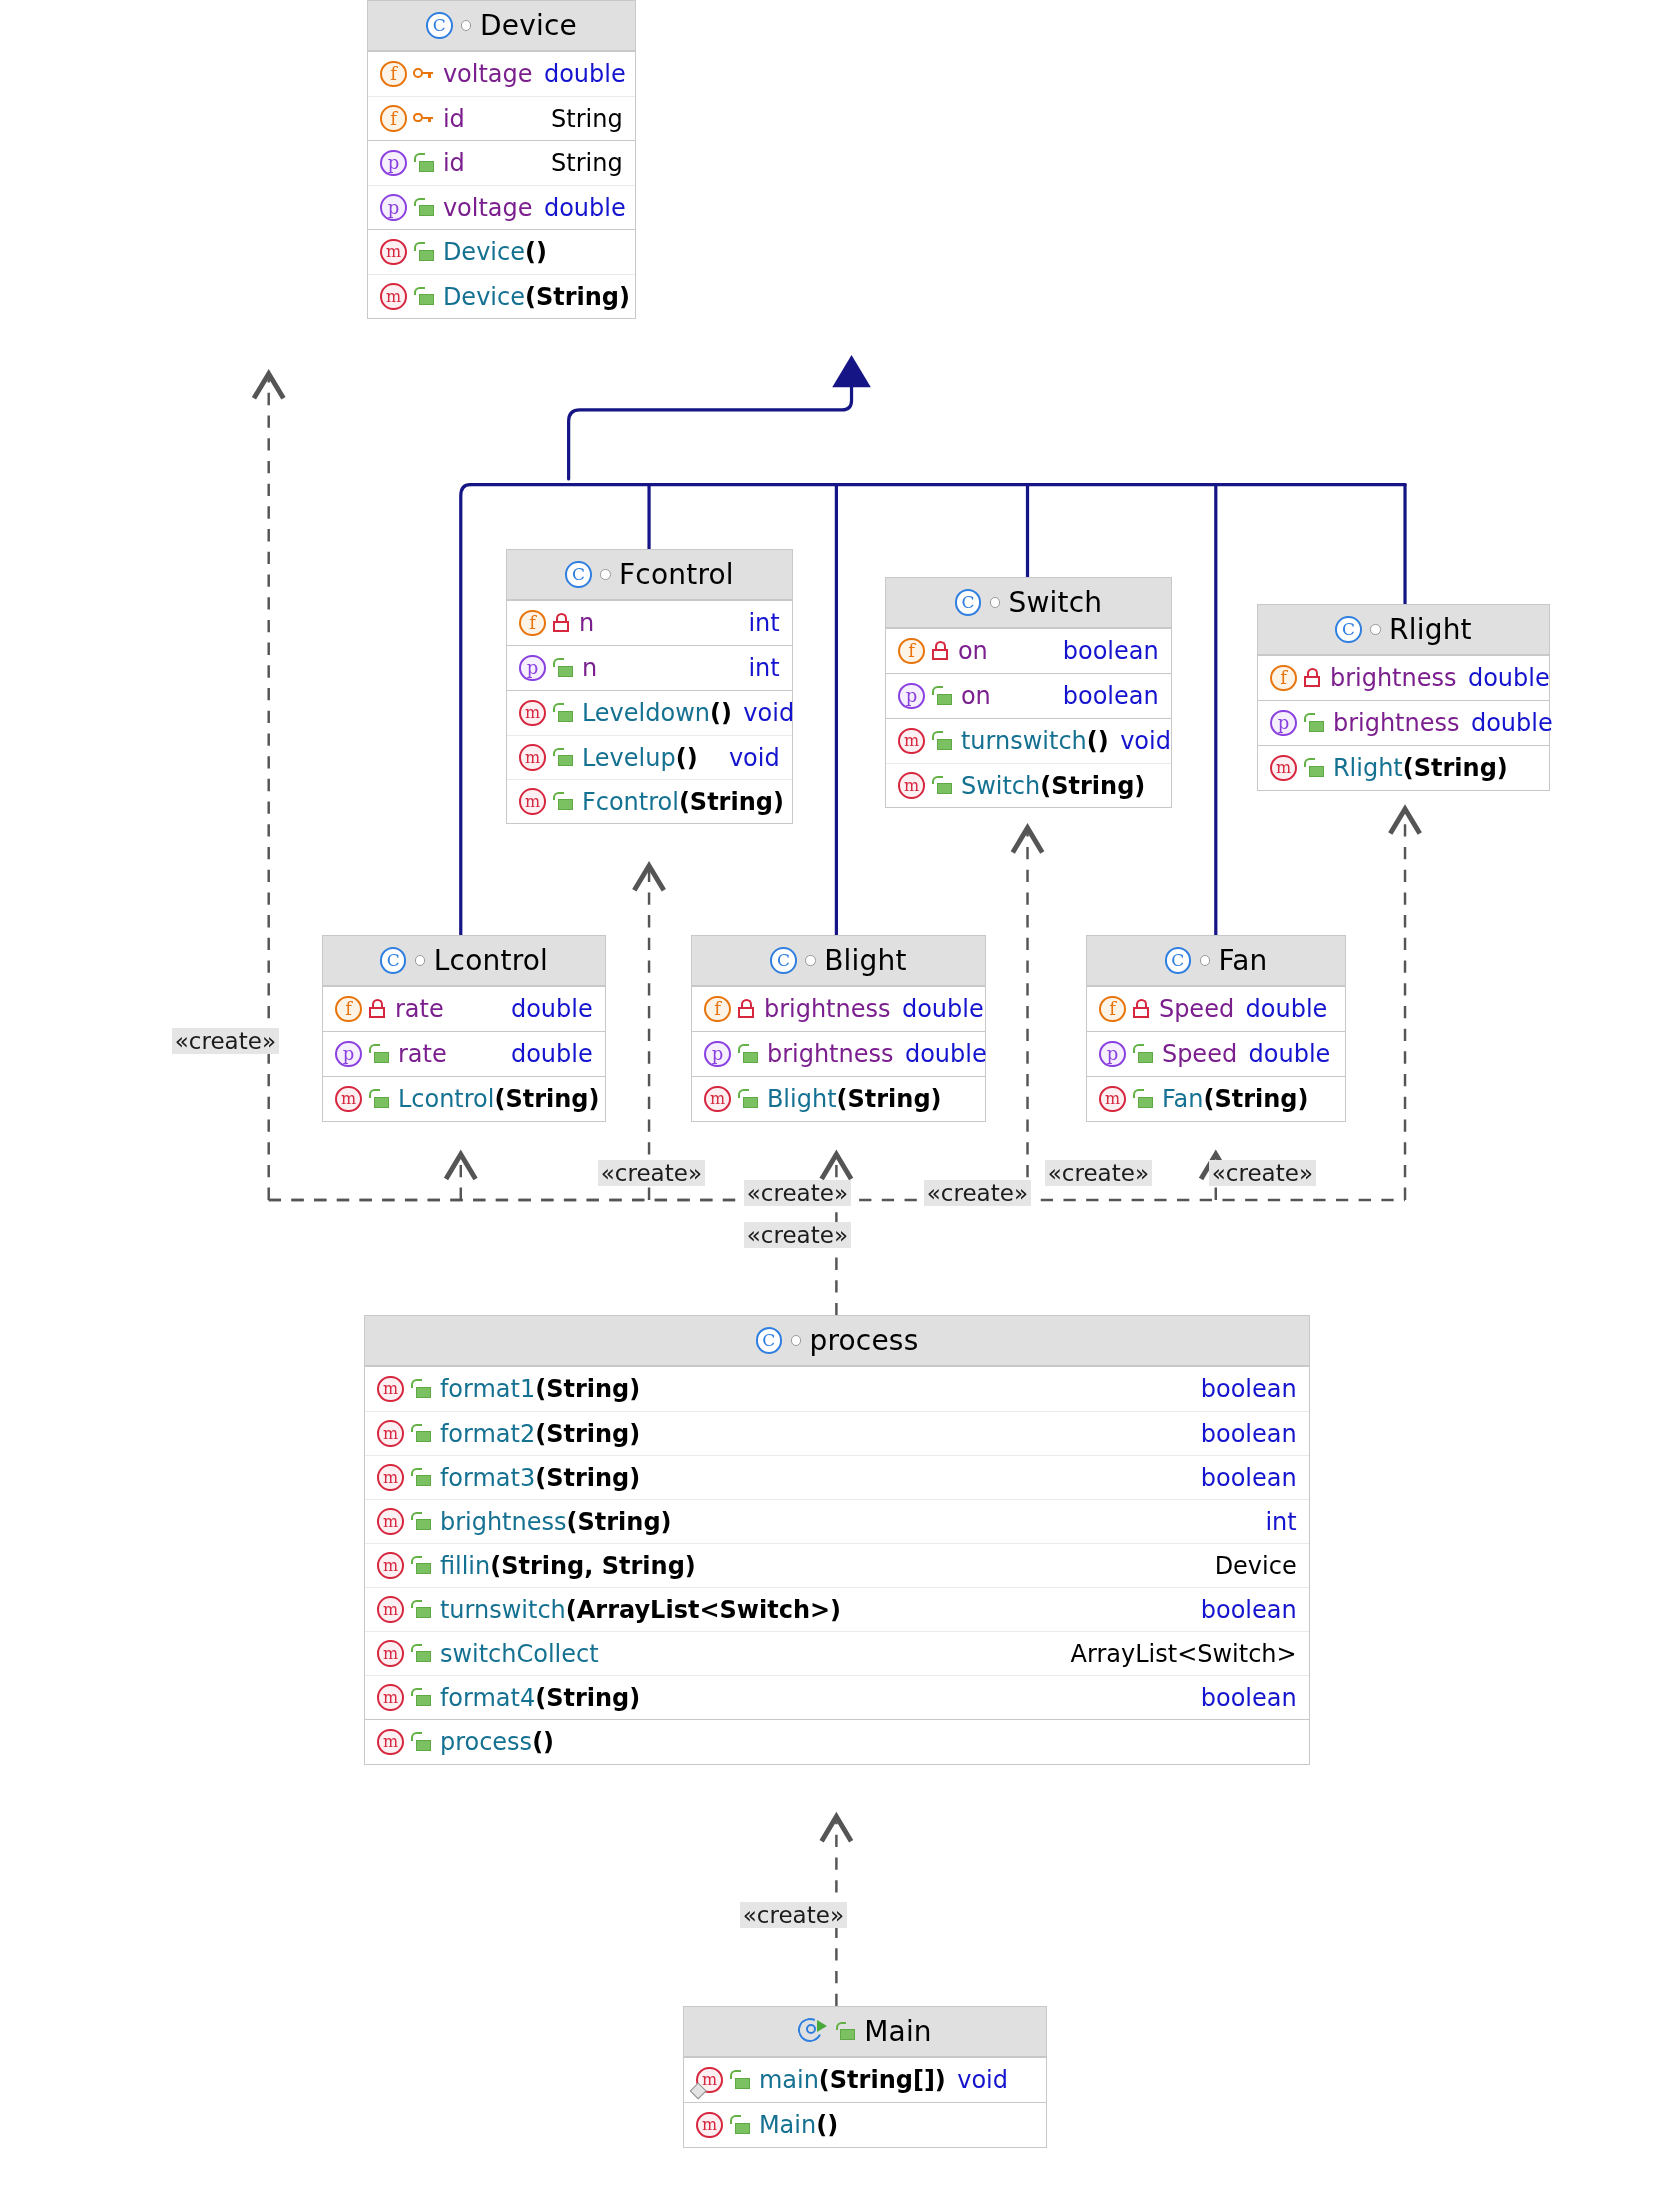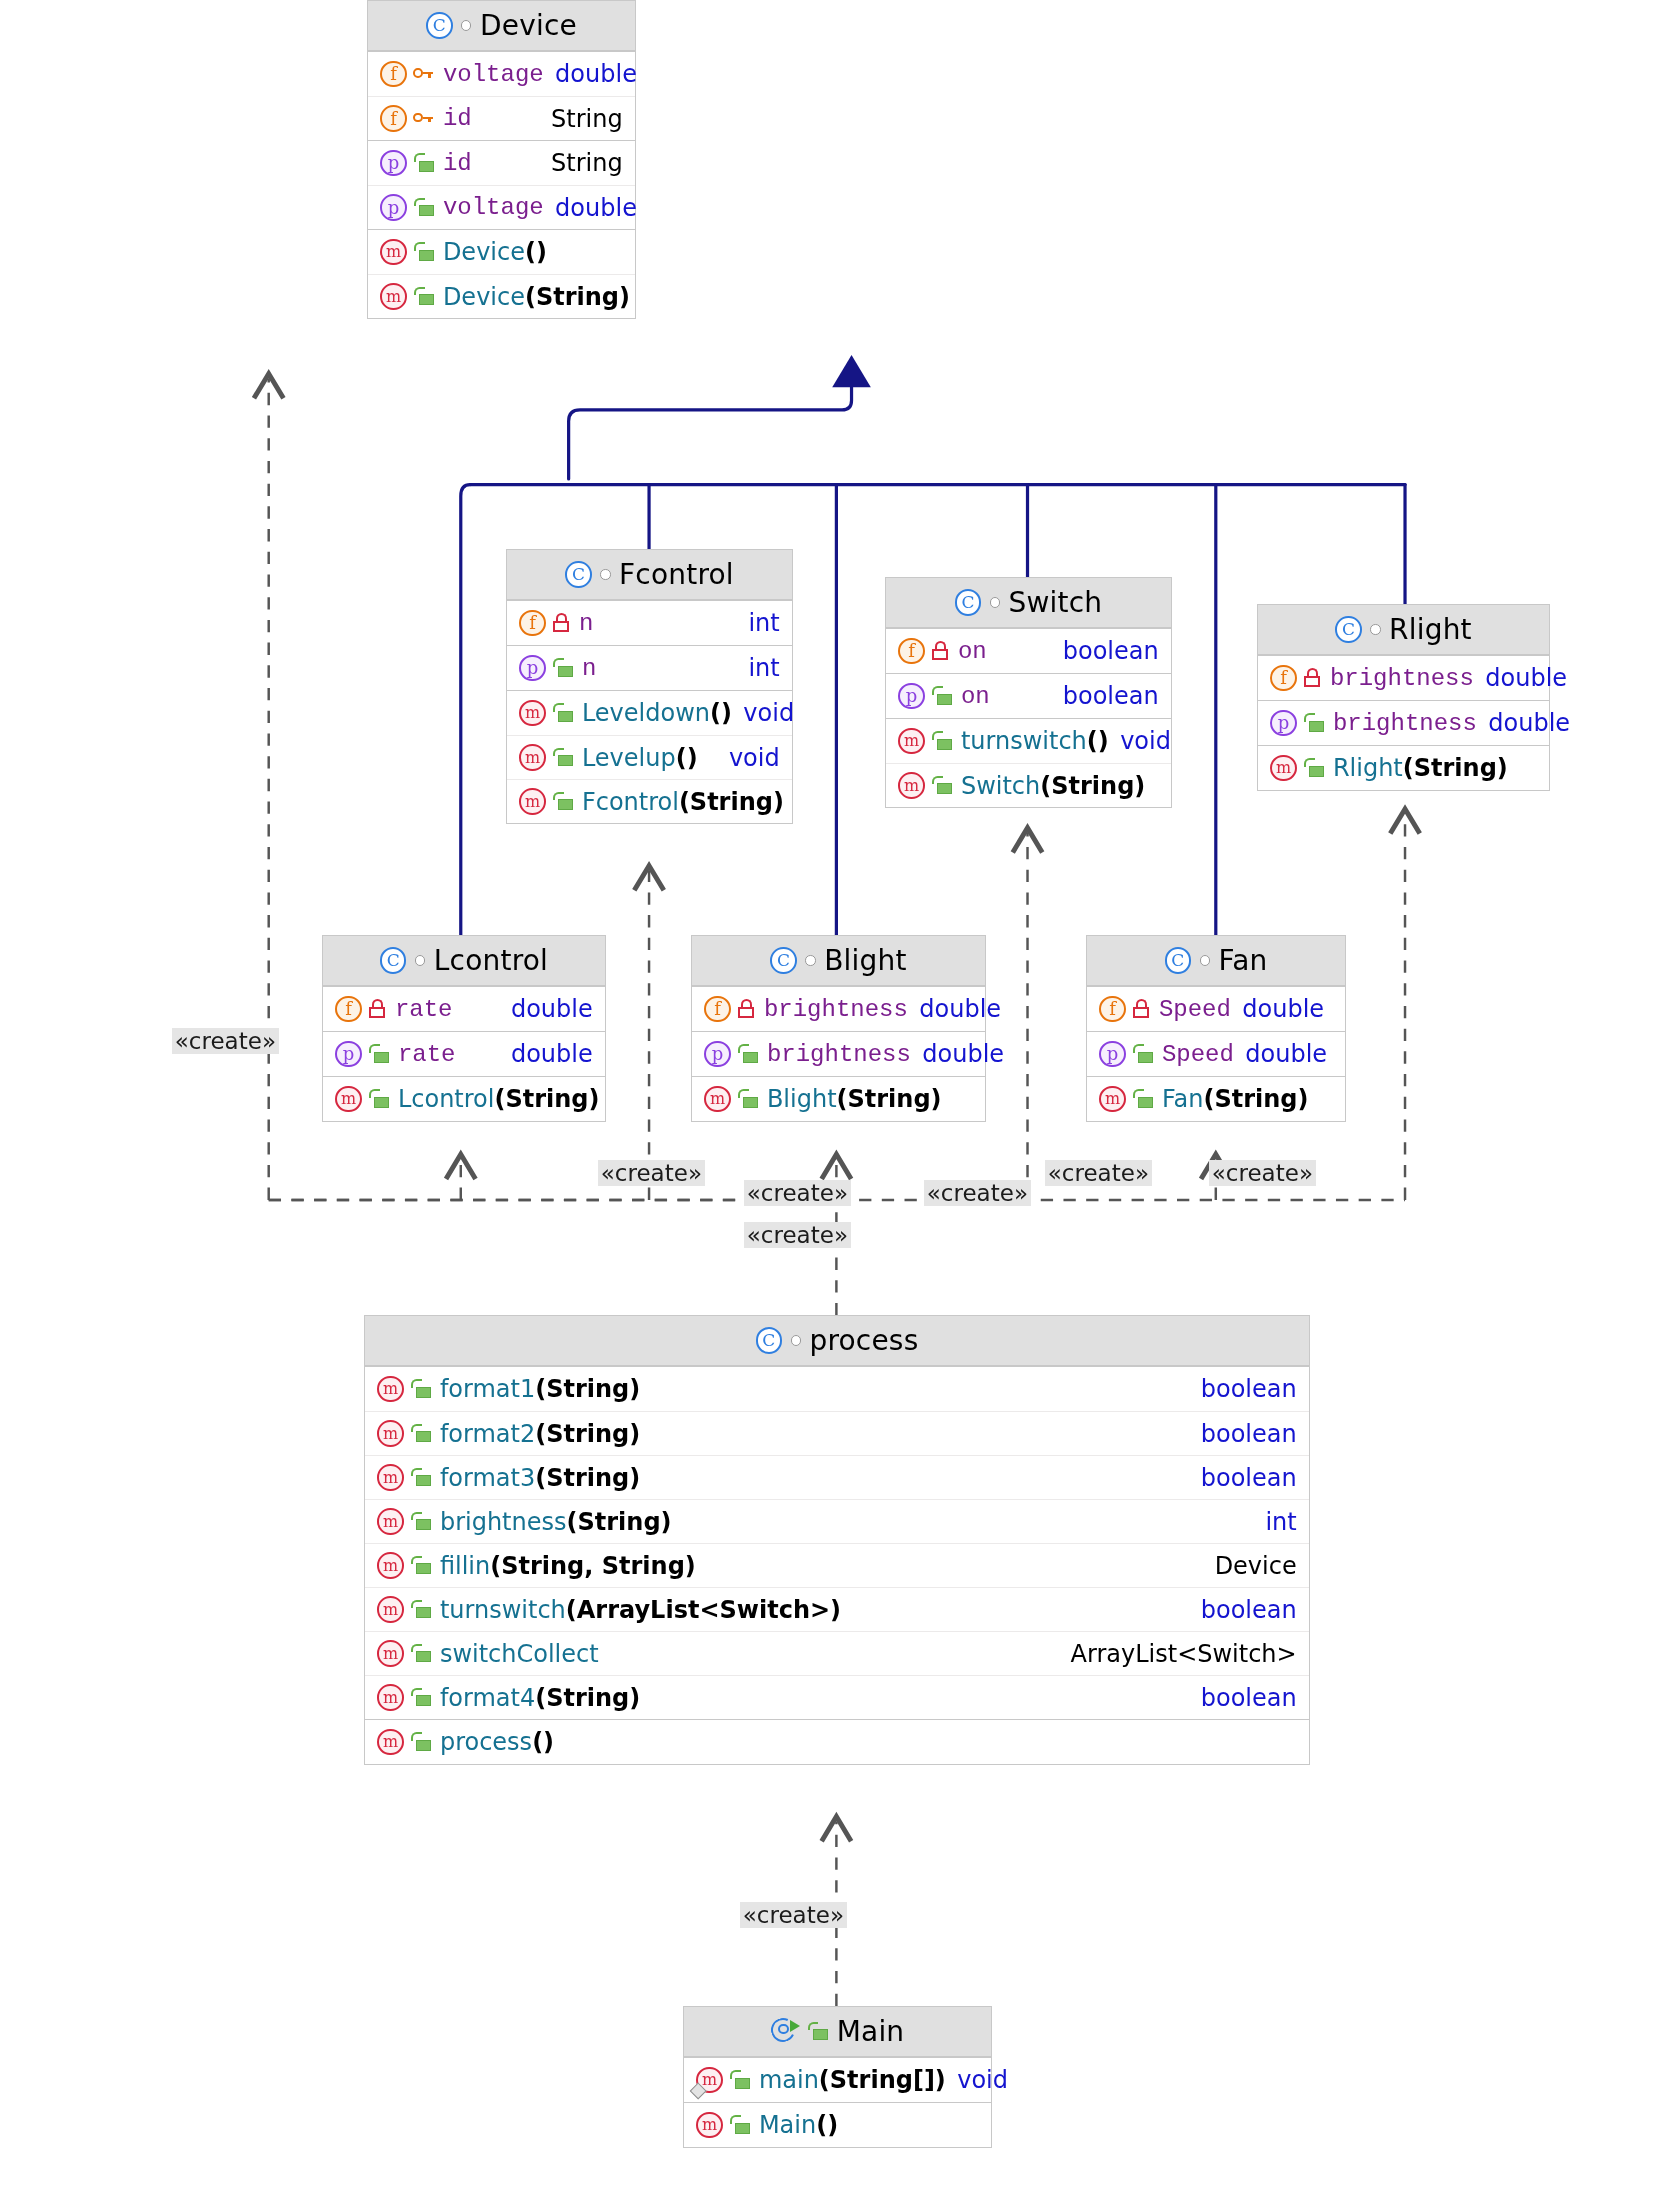--- a/index.html
+++ b/index.html
@@ -15,21 +15,21 @@
     background:#e0e0e0;border-bottom:0.9px solid #c8c8c8;
     height:49px;display:flex;align-items:center;justify-content:center;gap:8.5px;
   }
   .cls .hdr .title{font-size:28px;color:#000000;letter-spacing:0.2px;}
   .sect{border-top:0.9px solid #c8c8c8;}
   .sect:first-of-type{border-top:none;}
   .row{height:44px;display:flex;align-items:center;padding:0 12.3px;box-sizing:border-box;
        border-top:0.9px solid #eceaea;font-size:24px;white-space:nowrap;}
   .sect .row:first-child{border-top:none;}
   .row .ic{display:flex;align-items:center;gap:6.6px;margin-right:8.5px;flex:0 0 auto;}
-  .nm{color:#7b1f8e;font-family:Liberation Mono, monospace;}
+  .nm{color:#7b1f8e;}
   .mth{color:#157191;}
   .paren{color:#000000;font-weight:bold;}
   .ty{color:#1414cf;margin-left:auto;padding-left:13.2px;}
   .ty.plain{color:#000000;}
   .ty.inline{margin-left:0;padding-left:11.4px;}
 
   
   .g{display:inline-block;position:relative;flex:0 0 auto;}
   .circ{width:26.5px;height:26.5px;border-radius:50%;border:2.3px solid;
         display:flex;align-items:center;justify-content:center;
@@ -545,21 +545,21 @@
         <span class="ic">
             <span class="g circ m">m</span>
             <span class="g locko"></span>
           </span>
         <span class="mth">process</span>
         <span class="paren">()</span>
       </div>
     </div>
   </div>
 
-  <div class="cls" style="left:683px;top:2006px;width:309px;">
+  <div class="cls" style="left:683px;top:2006px;width:364px;">
     <div class="hdr">
       <span class="g runic">
           <em></em>
         </span>
       <span class="g locko"></span>
       <span class="title">Main</span>
     </div>
     <div class="sect">
       <div class="row">
         <span class="ic">

